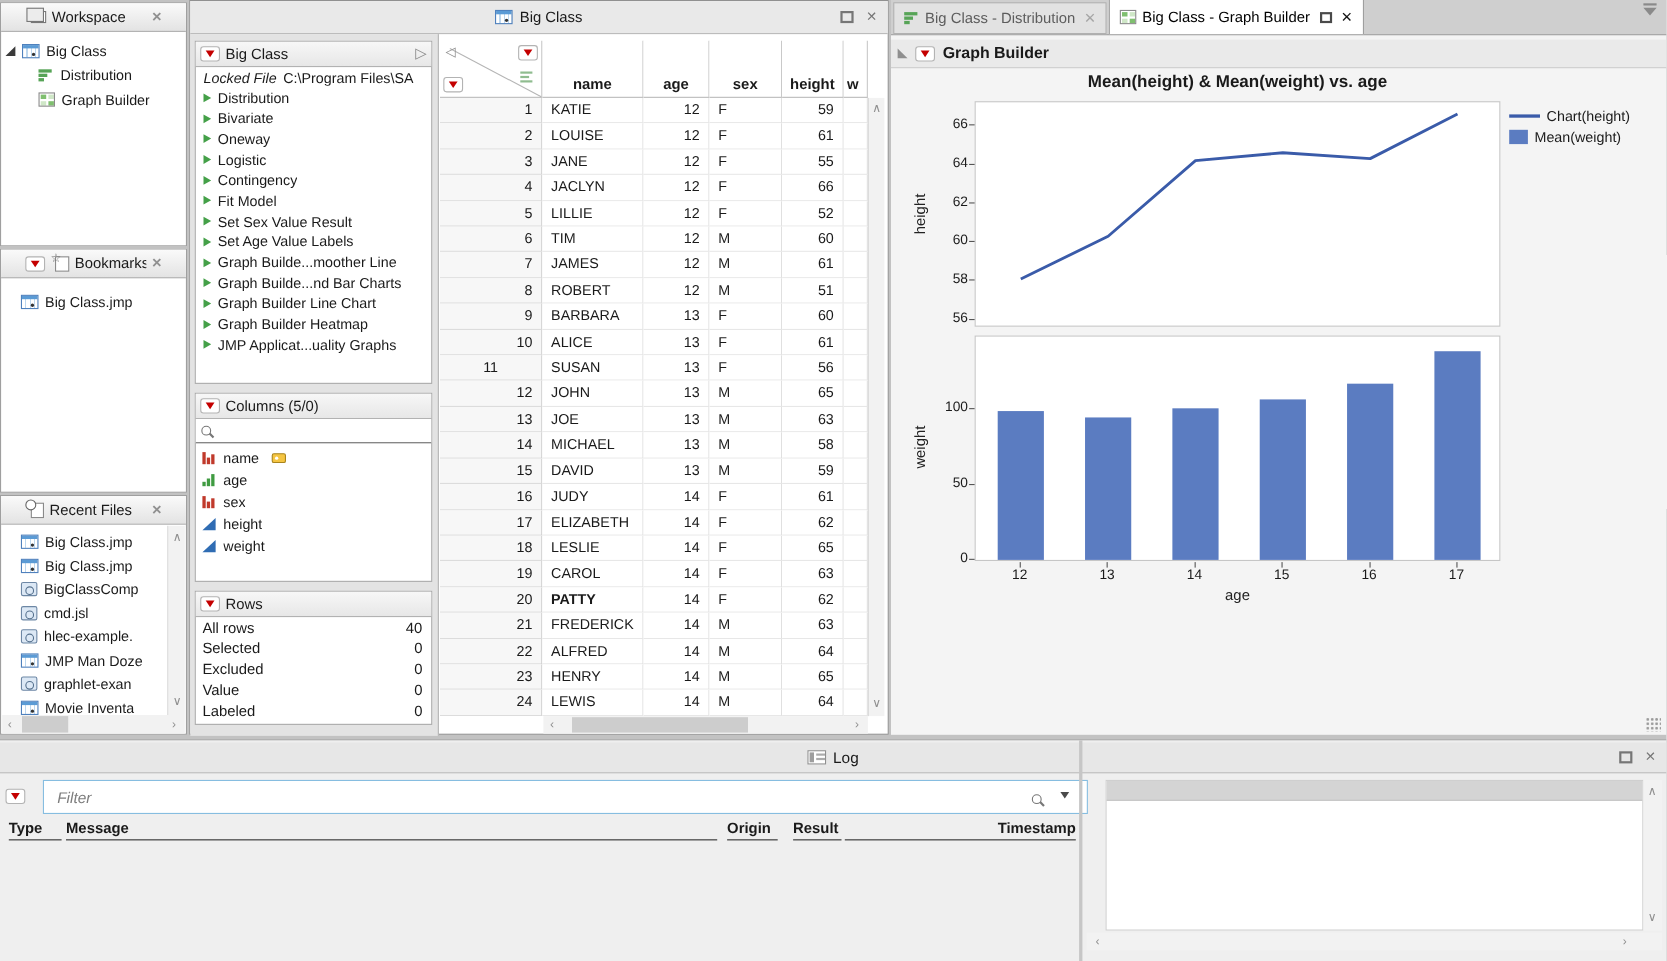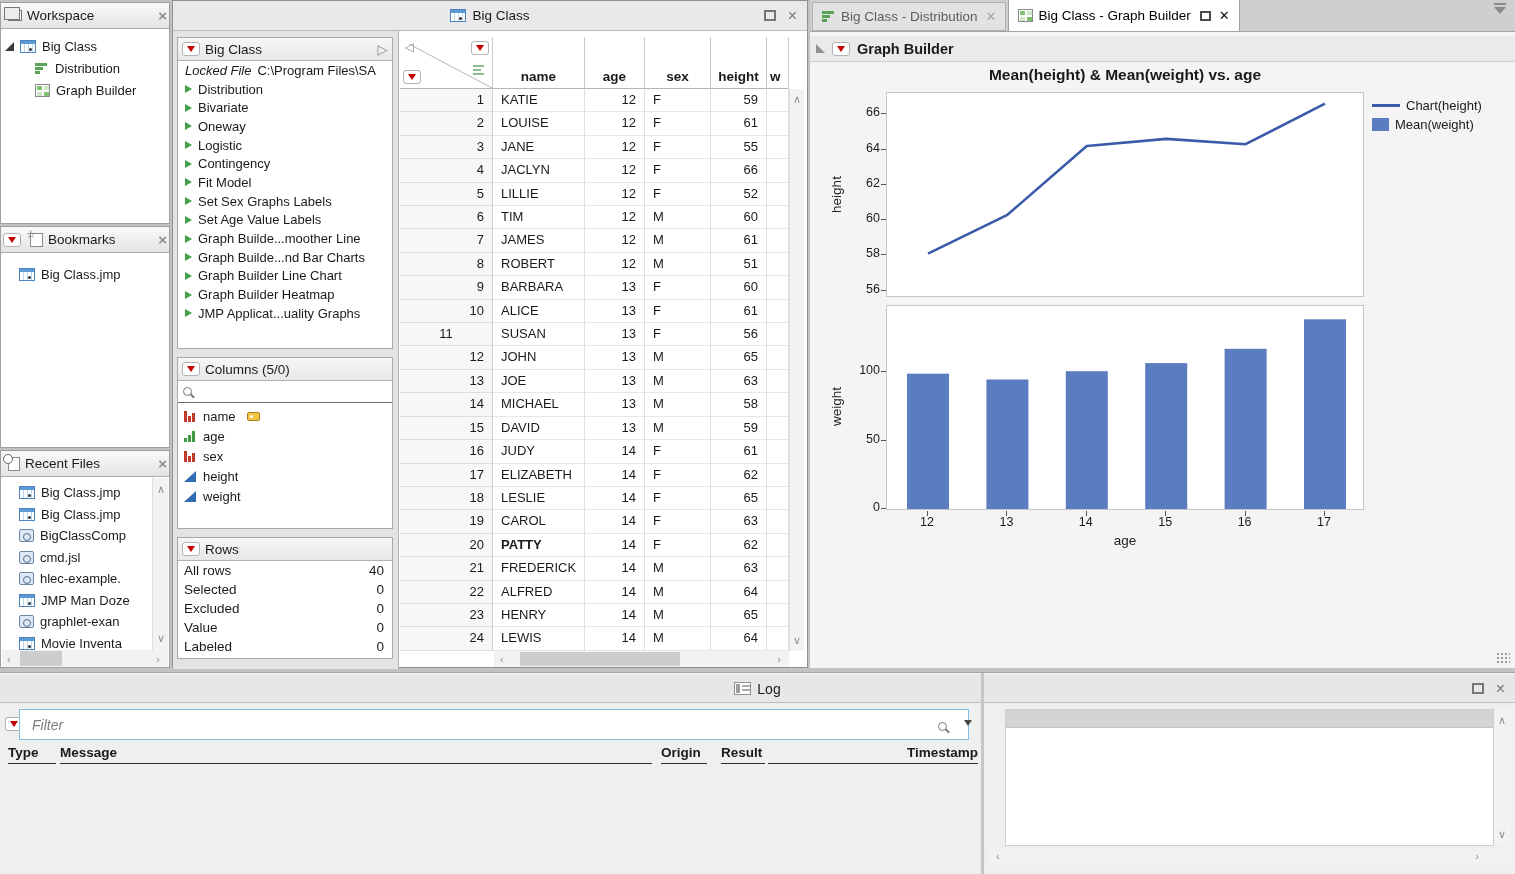--- a/index.html
+++ b/index.html
@@ -1,21 +1,21 @@
 <!DOCTYPE html>
 <html><head>
 <meta charset="utf-8">
 <style>
   *{box-sizing:border-box;margin:0;padding:0}
   html,body{width:1515px;height:874px;overflow:hidden}
   #root{position:relative;width:1515px;height:874px;background:#c2c2c2;
         font-family:"Liberation Sans","DejaVu Sans",sans-serif;color:#1a1a1a;font-size:13px}
   .abs{position:absolute}
   .pane{position:absolute;background:#fff;border:1px solid #9f9f9f}
-  .phdr{height:26px;display:flex;align-items:center;gap:5px;padding:0 2px;
+  .phdr{height:26px;display:flex;align-items:center;gap:5px;padding:0 22px;
         background:linear-gradient(#fafafa,#e3e3e3);border-bottom:1px solid #ababab;font-size:13.5px}
   .phdr .x{margin-left:auto;color:#909090;font-size:15px;font-weight:bold;line-height:1;cursor:default}
   .sphdr{height:23px;display:flex;align-items:center;gap:5px;padding:0 4px;
         background:linear-gradient(#f7f7f7,#e7e7e7);border-bottom:1px solid #b2b2b2;font-size:13.5px}
   .tbar{height:30px;background:#e9e9e9;border-bottom:1px solid #bcbcbc;display:flex;
         align-items:center;justify-content:center;gap:6px;font-size:13.5px;position:relative}
   .winbtns{position:absolute;right:10px;top:0;height:100%;display:flex;align-items:center;gap:12px}
   .ic-max{width:12px;height:11px;border:2px solid #767676;background:transparent}
   .xgray{font-size:16px;color:#767676;line-height:1}
   .rbtn{width:18px;height:14px;border:1px solid #b3b3b3;border-radius:3px;background:#fff;
@@ -114,21 +114,21 @@
   .xtm{position:absolute;width:1px;height:5px;background:#555}
   .axlab{position:absolute;font-size:13.5px;color:#222;text-align:center}
   .rot{transform:rotate(-90deg)}
   .leg-row{display:flex;align-items:center;gap:6px;font-size:13px;height:19px}
   #grip{position:absolute;left:686px;top:652px;width:14px;height:13px;
         background:radial-gradient(#9a9a9a 1px,transparent 1.4px);background-size:4px 4px}
   
   #log{position:absolute;left:0;top:672px;width:1515px;height:202px;background:#efefef;border-top:1px solid #a5a5a5}
   #log-tbar{position:absolute;left:0;top:2px;width:1515px;height:28px;background:#e7e7e7;border-bottom:1px solid #bdbdbd;
         display:flex;align-items:center;justify-content:center;gap:6px;font-size:14px}
-  .flt{position:absolute;left:19px;top:36px;width:950px;height:31px;border:1px solid #86bde0;background:#fff;
+  .flt{position:absolute;left:39px;top:36px;width:950px;height:31px;border:1px solid #86bde0;background:#fff;
        font-family:inherit;font-size:14px;padding:0 60px 0 12px;color:#333}
   .flt::placeholder{font-style:italic;color:#7d7d7d}
   .loghdr{position:absolute;top:72px;height:19px;font-weight:bold;font-size:13.5px;border-bottom:1px solid #2f2f2f}
   #log-right-box{position:absolute;left:1005px;top:36px;width:489px;height:137px;background:#fff;border:1px solid #cfcfcf}
   #log-right-box .strip{height:18px;background:#d4d4d4;border-bottom:1px solid #c4c4c4}
 </style>
 </head>
 <body>
 
 <div id="root">
@@ -270,21 +270,21 @@
           <div class="srow">
             <span class="gplay"></span>
             <span class="lbl">Contingency</span>
           </div>
           <div class="srow">
             <span class="gplay"></span>
             <span class="lbl">Fit Model</span>
           </div>
           <div class="srow">
             <span class="gplay"></span>
-            <span class="lbl">Set Sex Graphs Labels</span>
+            <span class="lbl">Set Sex Value Result</span>
           </div>
           <div class="srow">
             <span class="gplay"></span>
             <span class="lbl">Set Age Value Labels</span>
           </div>
           <div class="srow">
             <span class="gplay"></span>
             <span class="lbl">Graph Builde...moother Line</span>
           </div>
           <div class="srow">

